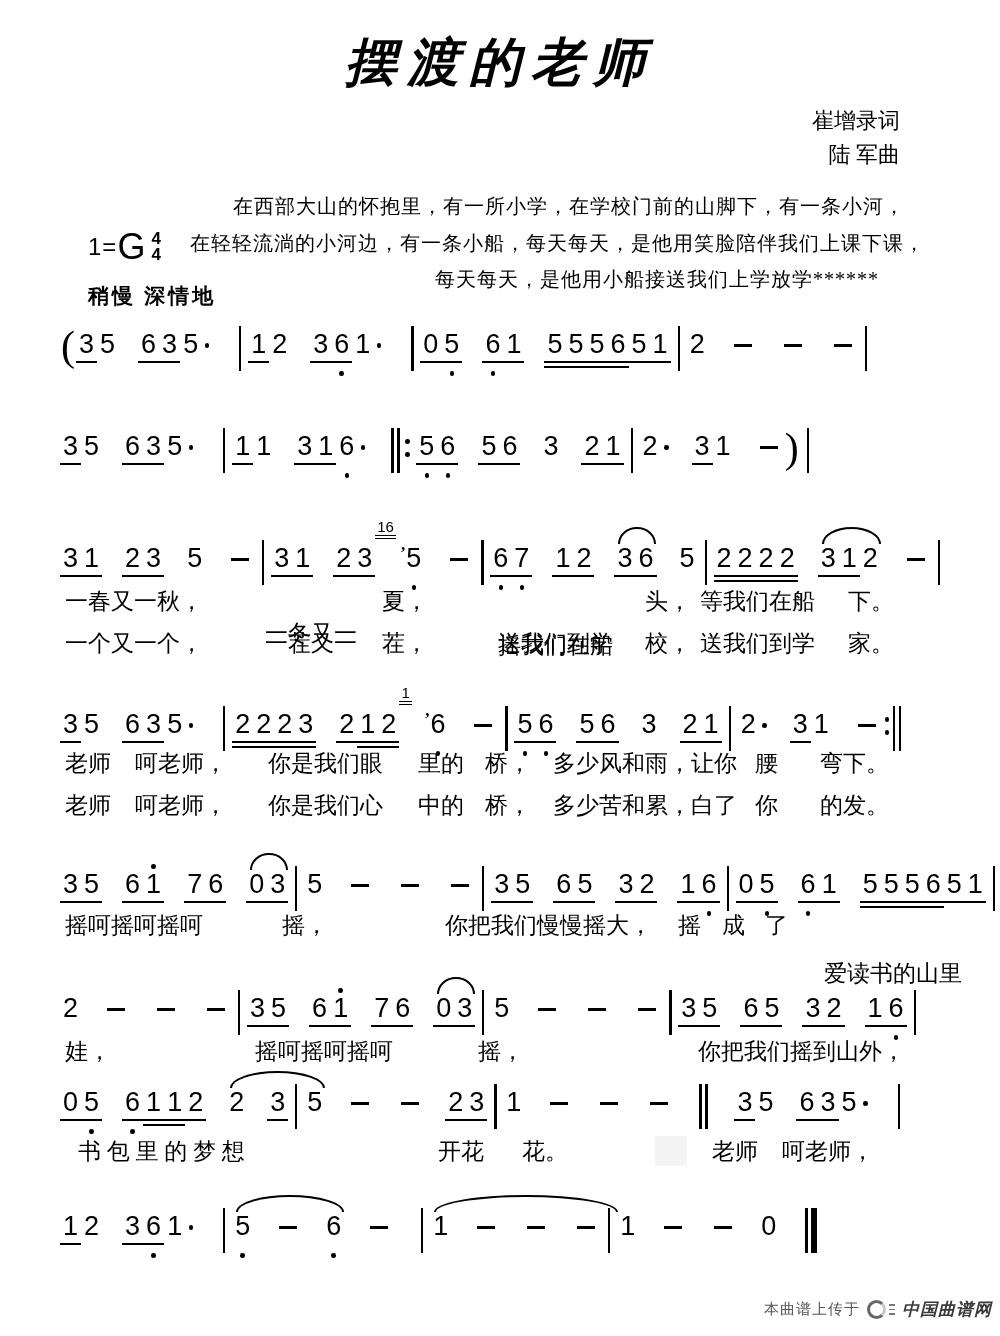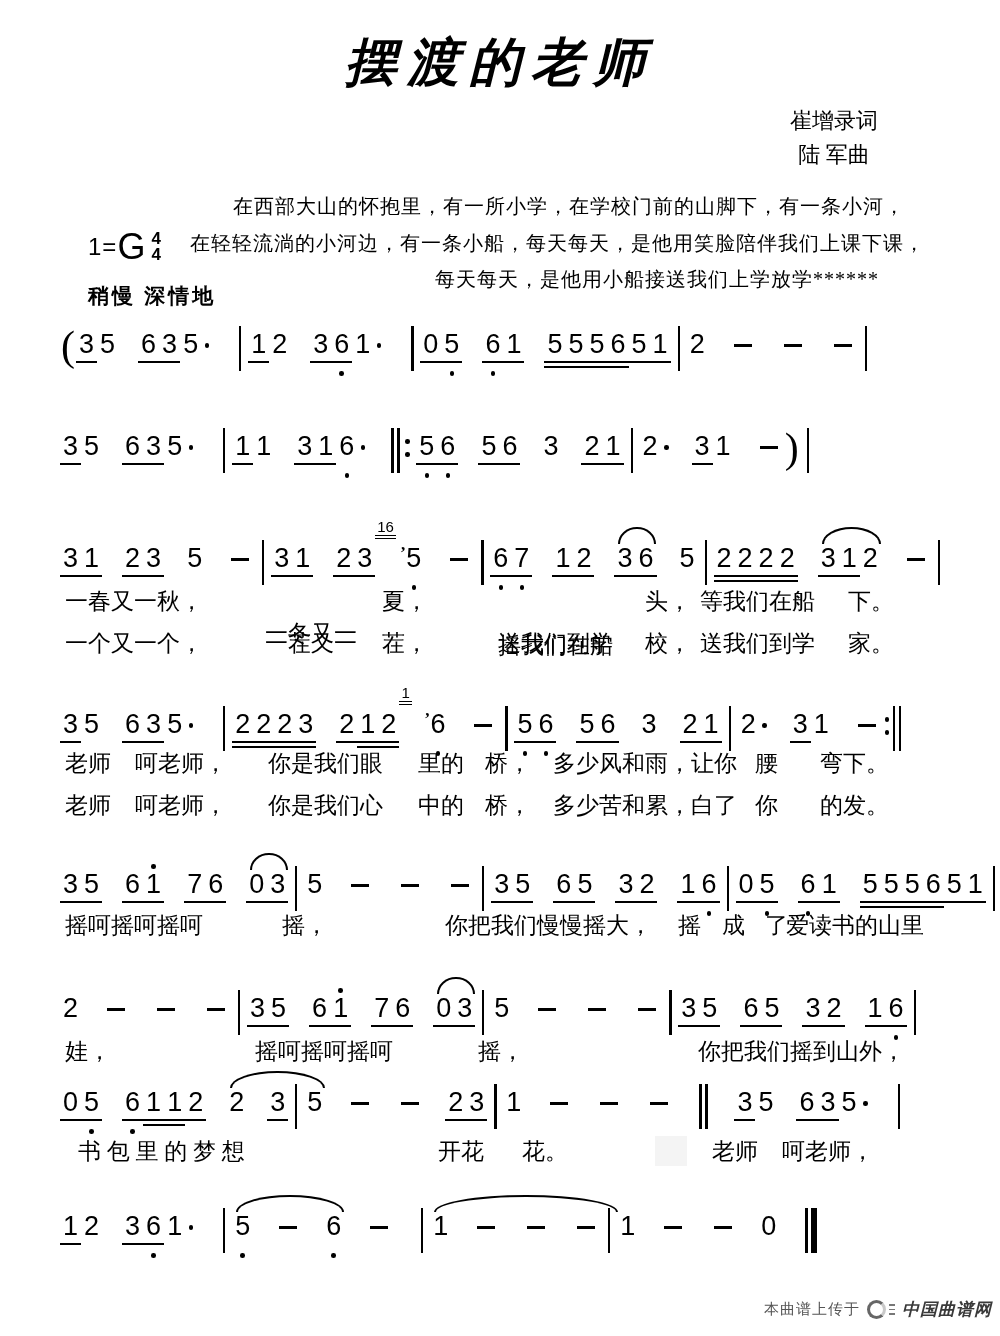--- a/index.html
+++ b/index.html
@@ -2,21 +2,21 @@
 <html><head>
 <meta charset="utf-8">
 <style>
   html,body{margin:0;padding:0;background:#888;}
   #page{position:relative;width:1000px;height:1336px;background:#fff;margin:0 auto;
         font-family:"Liberation Serif",serif;color:#000;overflow:hidden;}
   
   #title{position:absolute;top:28px;left:0;width:100%;text-align:center;
          font-size:52px;font-weight:bold;letter-spacing:10px;font-style:italic;}
   #credits{position:absolute;left:768px;top:104px;width:132px;font-size:22px;}
-  .credit-line{display:flex;justify-content:center;line-height:34px;}
+  .credit-line{display:flex;justify-content:flex-end;line-height:34px;}
   .intro-line{position:absolute;font-size:20px;white-space:nowrap;letter-spacing:1px;}
   #intro1{left:233px;top:193px;}
   #intro2{left:190px;top:230px;}
   #intro3{left:435px;top:266px;}
   
   #keysig{position:absolute;left:88px;top:226px;display:flex;align-items:center;
           font-family:"Liberation Sans",sans-serif;}
   #key-do{font-size:24px;} #key-eq{font-size:24px;margin:0 1px;} #key-letter{font-size:36px;}
   #meter{display:flex;flex-direction:column;align-items:center;margin-left:6px;
          font-size:17px;line-height:16px;font-weight:bold;}
@@ -797,21 +797,21 @@
           </div>
           <div class="slur" style="left: 190.2px; width: 33.6px;"></div>
         </div>
         <div class="lyric-row" style="top: 48px;">
           <span class="lseg" style="left: 5px;">摇呵摇呵摇呵</span>
           <span class="lseg" style="left: 222px;">摇，</span>
           <span class="lseg" style="left: 385px;">你把我们慢慢摇大，</span>
           <span class="lseg" style="left: 618px;">摇</span>
           <span class="lseg" style="left: 662px;">成</span>
           <span class="lseg" style="left: 705px;">了</span>
-          <span class="lseg" style="left: 726px;">爱读书的山里</span>
+          <span class="lseg" style="left: 764px; margin-top: 48px;">爱读书的山里</span>
         </div>
       </div>
       <div class="system" style="top: 986px;">
         <div class="notes-row">
           <div class="tok note">
             <span class="digit">2</span>
           </div>
           <div class="tok sp"></div>
           <div class="tok dash">
             <div class="dl"></div>

